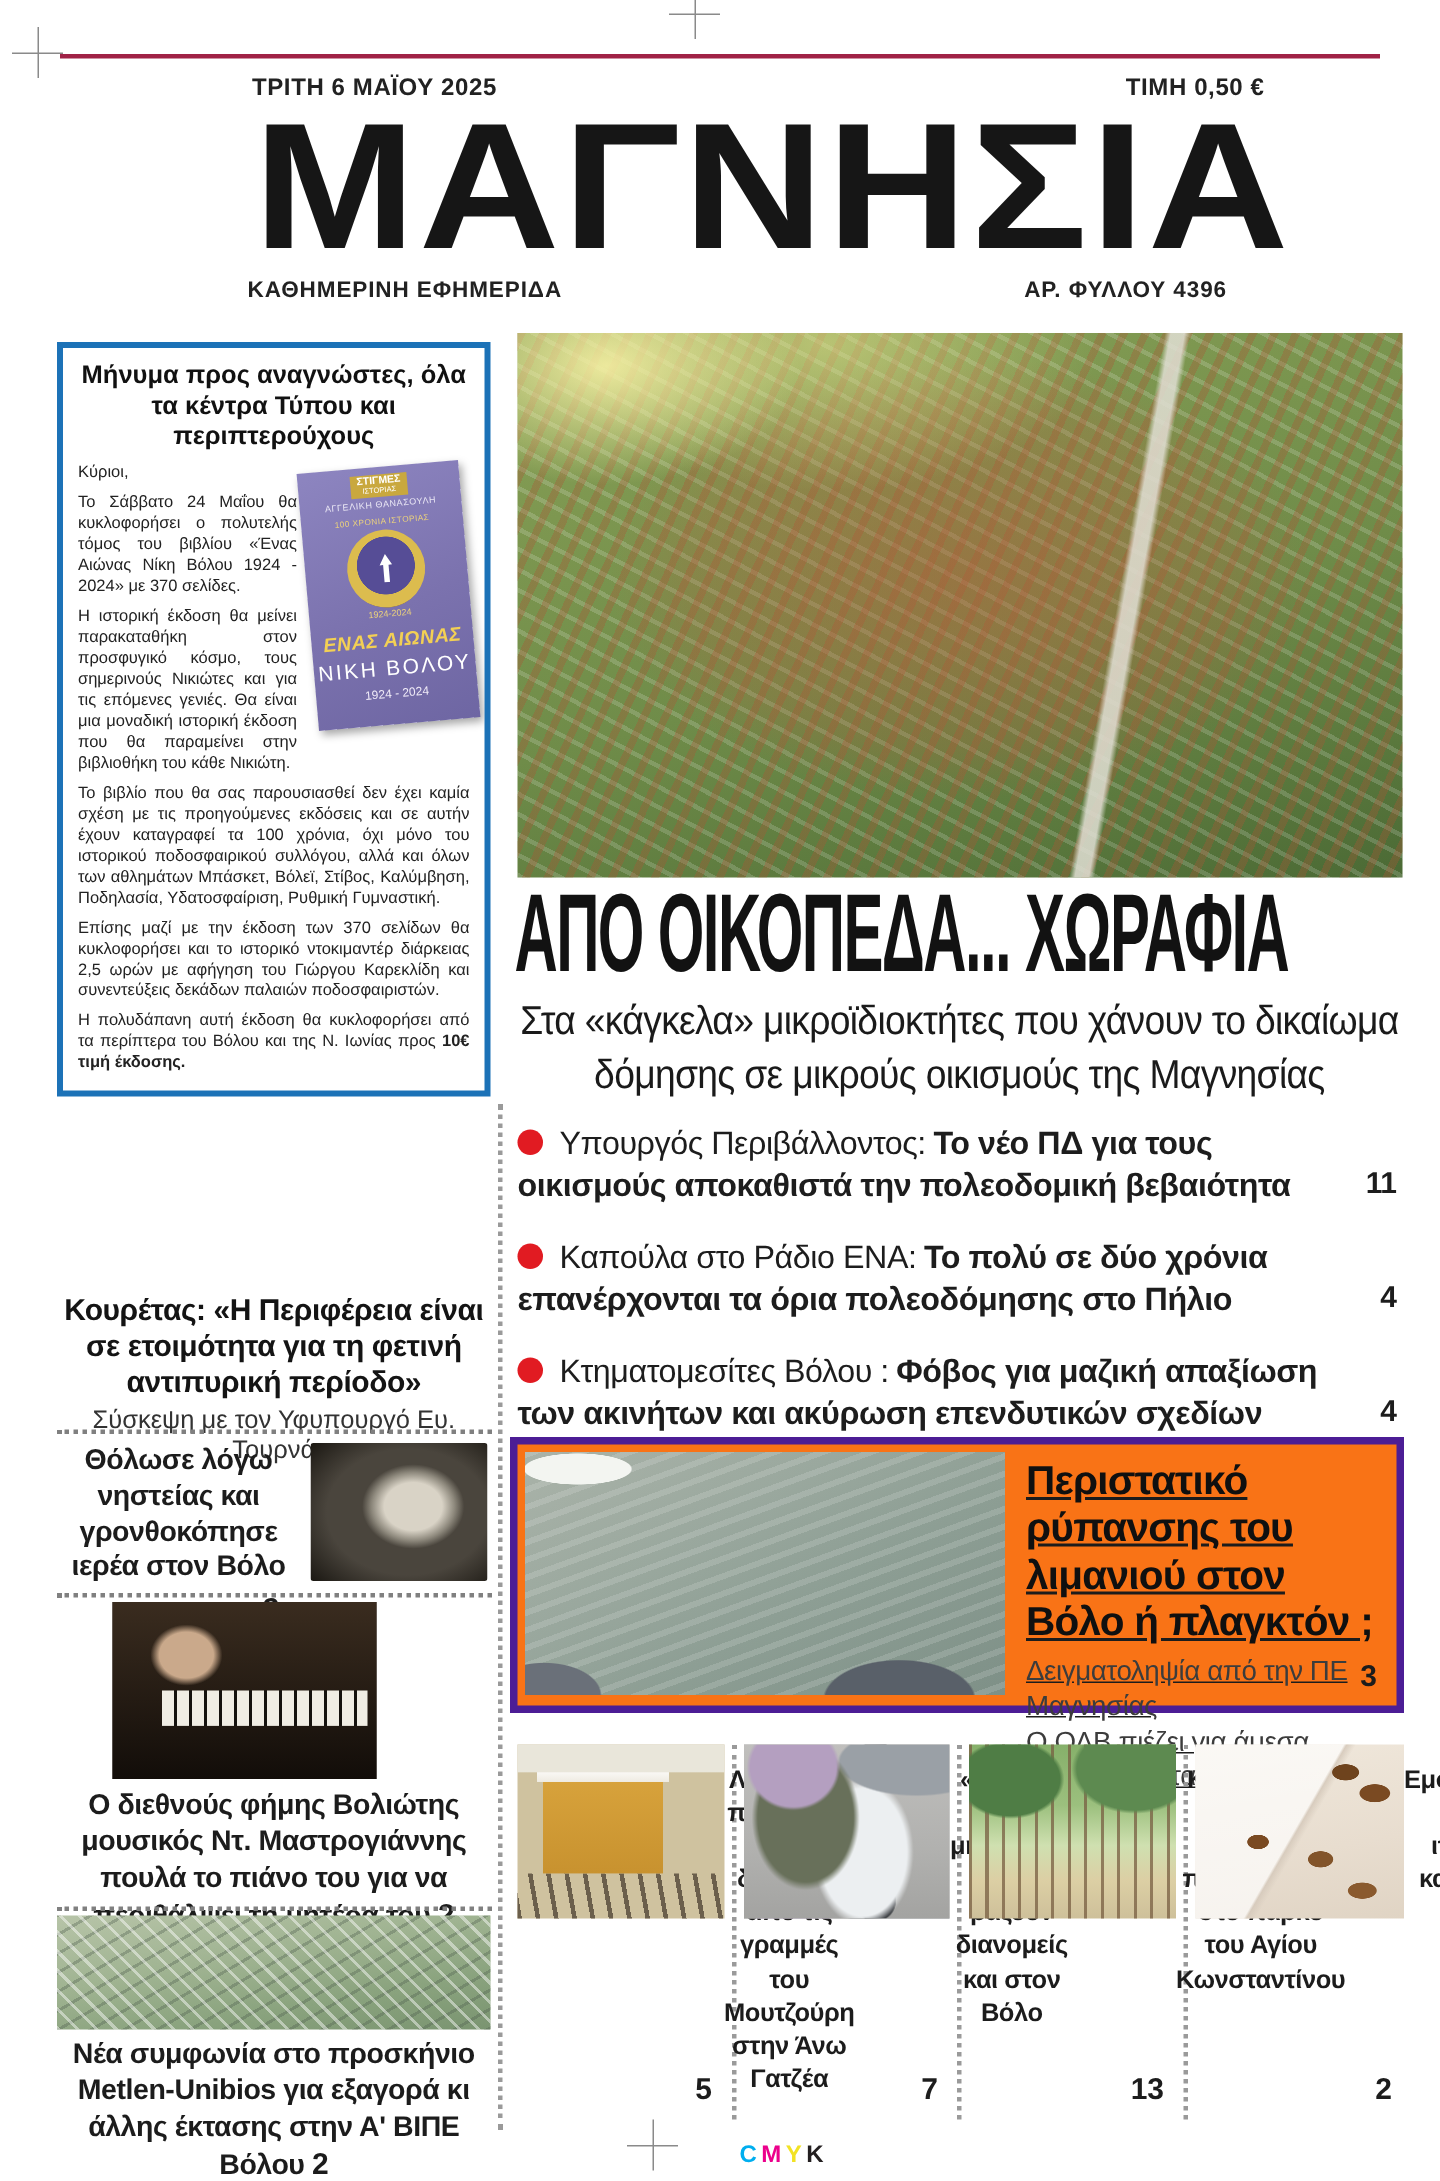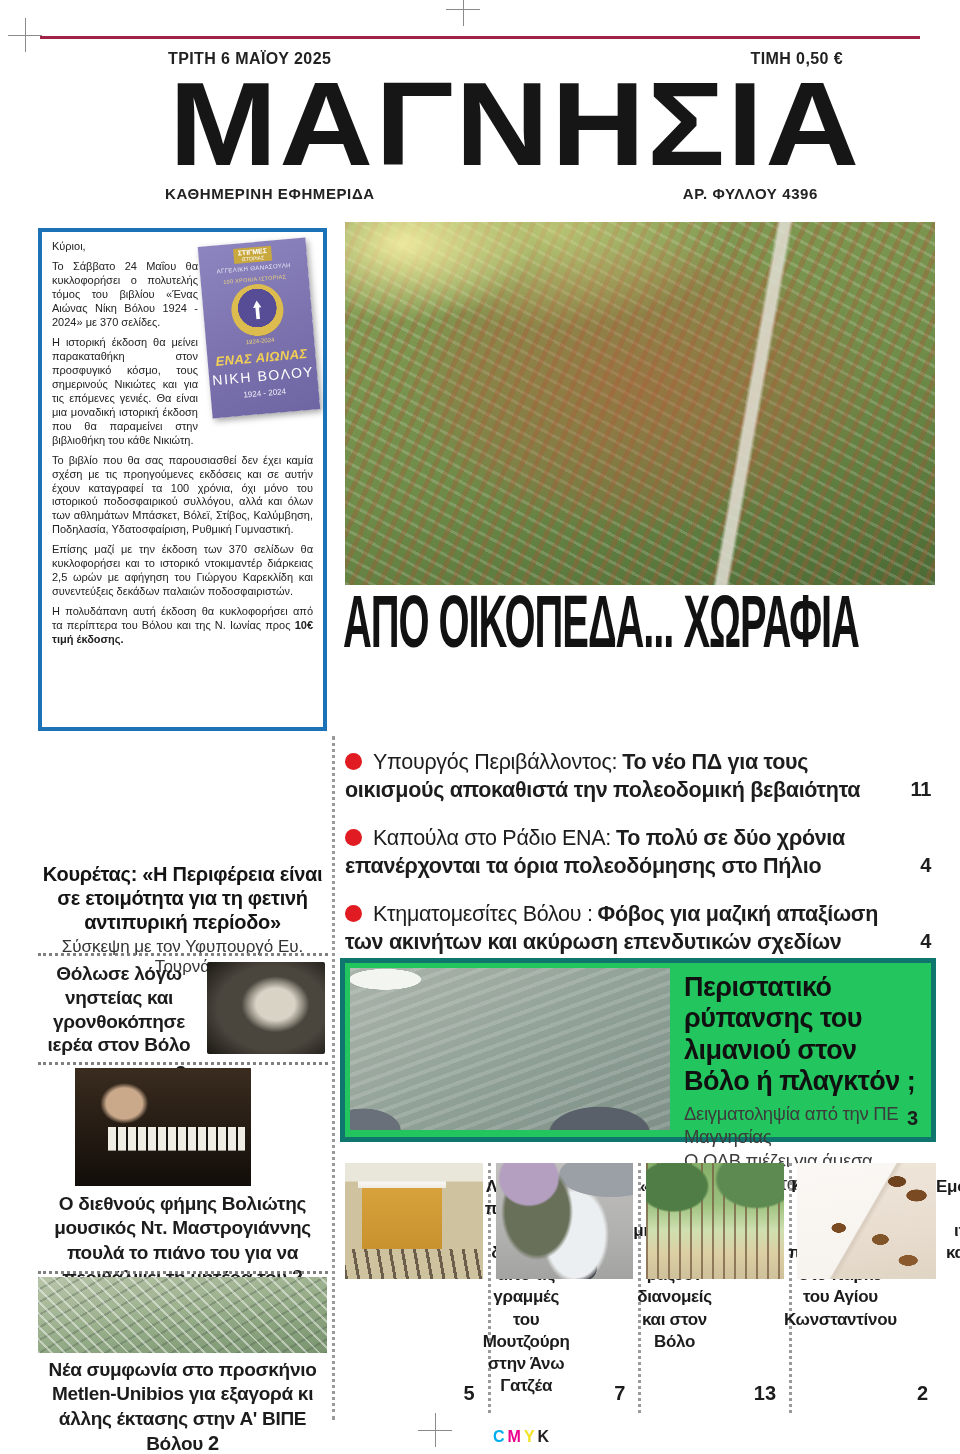--- a/index.html
+++ b/index.html
@@ -118,21 +118,21 @@
   .bullets { position:absolute; left:345px; top:748px; width:592px; }
   .bullet { position:relative; font-size:21.5px; line-height:1.32; letter-spacing:-.3px;
             padding-right:44px; margin-bottom:19px; color:#1d1d1d; }
   .dot { display:inline-block; width:17px; height:17px; border-radius:50%; background:#e11b22;
          margin-right:11px; vertical-align:-1px; }
   .bullet .lead { margin-right:5px;text-align:right; }
   .bullet .strong { font-weight:bold; }
   .bullet .pagenum { position:absolute; right:6px; bottom:2px; font-size:20px; font-weight:bold; }
 
   .pollution-box { position:absolute; left:340px; top:958px; width:596px; height:184px;
-                   border:5px solid #0f766e; background:#22c55e; display:flex; padding:5px; }
+                   border:5px solid #4c1d95; background:#f97316; display:flex; padding:5px;text-decoration:underline; }
   .photo-harbor { width:320px; height:162px; flex:none;
     background:
       radial-gradient(52px 15px at 11% 7%, #f3f5f1 68%, rgba(0,0,0,0) 70%),
       radial-gradient(60px 34px at 4% 100%, #6a7079 62%, rgba(0,0,0,0) 64%),
       radial-gradient(80px 42px at 78% 102%, #596069 62%, rgba(0,0,0,0) 64%),
       repeating-linear-gradient(160deg, rgba(255,255,255,.14) 0 4px, rgba(0,0,0,0) 4px 11px),
       linear-gradient(150deg,#aab3a9 0%,#9aa89e 35%,#8d9e94 60%,#7e9087 100%); }
   .pollution-text { padding:4px 2px 0 14px; position:relative; flex:1; }
   .pollution-title { font-size:27px; font-weight:bold; line-height:1.16; letter-spacing:-.5px; color:#101010; }
   .pollution-sub { font-size:18.5px; color:#3c3c3c; line-height:1.25; margin-top:5px; letter-spacing:-.3px; }
@@ -191,20 +191,21 @@
   <div class="regmark" style="left:418px;top:1413px;"></div>
 
   <div class="top-rule"></div>
   <div class="date-line">ΤΡΙΤΗ 6 ΜΑΪΟΥ 2025</div>
   <div class="price-line">ΤΙΜΗ 0,50 €</div>
   <div class="masthead">ΜΑΓΝΗΣΙΑ</div>
   <div class="subtitle-left">ΚΑΘΗΜΕΡΙΝΗ ΕΦΗΜΕΡΙΔΑ</div>
   <div class="issue-line">ΑΡ. ΦΥΛΛΟΥ 4396</div>
 
   <div class="notice-box">
+    <div class="notice-title">Μήνυμα προς αναγνώστες, όλα τα κέντρα Τύπου και περιπτερούχους</div>
     <div class="notice-body">
       <div class="book">
         <div class="book-tag">
           <span>ΣΤΙΓΜΕΣ</span>
           <small>ΙΣΤΟΡΙΑΣ</small>
         </div>
         <div class="book-author">ΑΓΓΕΛΙΚΗ ΘΑΝΑΣΟΥΛΗ</div>
         <div class="medal-caption">100 ΧΡΟΝΙΑ ΙΣΤΟΡΙΑΣ</div>
         <div class="book-medal">
           <div class="medal-glyph"></div>
@@ -255,20 +256,23 @@
 
   <div class="art4">
     <span>Νέα συμφωνία στο προσκήνιο Metlen-Unibios για εξαγορά κι άλλης έκτασης στην Α' ΒΙΠΕ Βόλου</span><span class="inline-page">2</span>
   </div>
 
   <div class="vsep-main"></div>
 
   <div class="photo photo-village"></div>
 
   <div class="main-headline">ΑΠΟ ΟΙΚΟΠΕΔΑ... ΧΩΡΑΦΙΑ</div>
+  <div class="subhead">
+    <span>Στα «κάγκελα» μικροϊδιοκτήτες που χάνουν το δικαίωμα δόμησης σε μικρούς οικισμούς της Μαγνησίας</span>
+  </div>
 
   <div class="bullets">
     <div class="bullet">
       <span class="dot"></span><span class="lead">Υπουργός Περιβάλλοντος:</span><span class="strong">Το νέο ΠΔ για τους οικισμούς αποκαθιστά την πολεοδομική βεβαιότητα</span>
       <span class="pagenum">11</span>
     </div>
     <div class="bullet">
       <span class="dot"></span><span class="lead">Καπούλα στο Ράδιο ΕΝΑ:</span><span class="strong">Το πολύ σε δύο χρόνια επανέρχονται τα όρια πολεοδόμησης στο Πήλιο</span>
       <span class="pagenum">4</span>
     </div>

